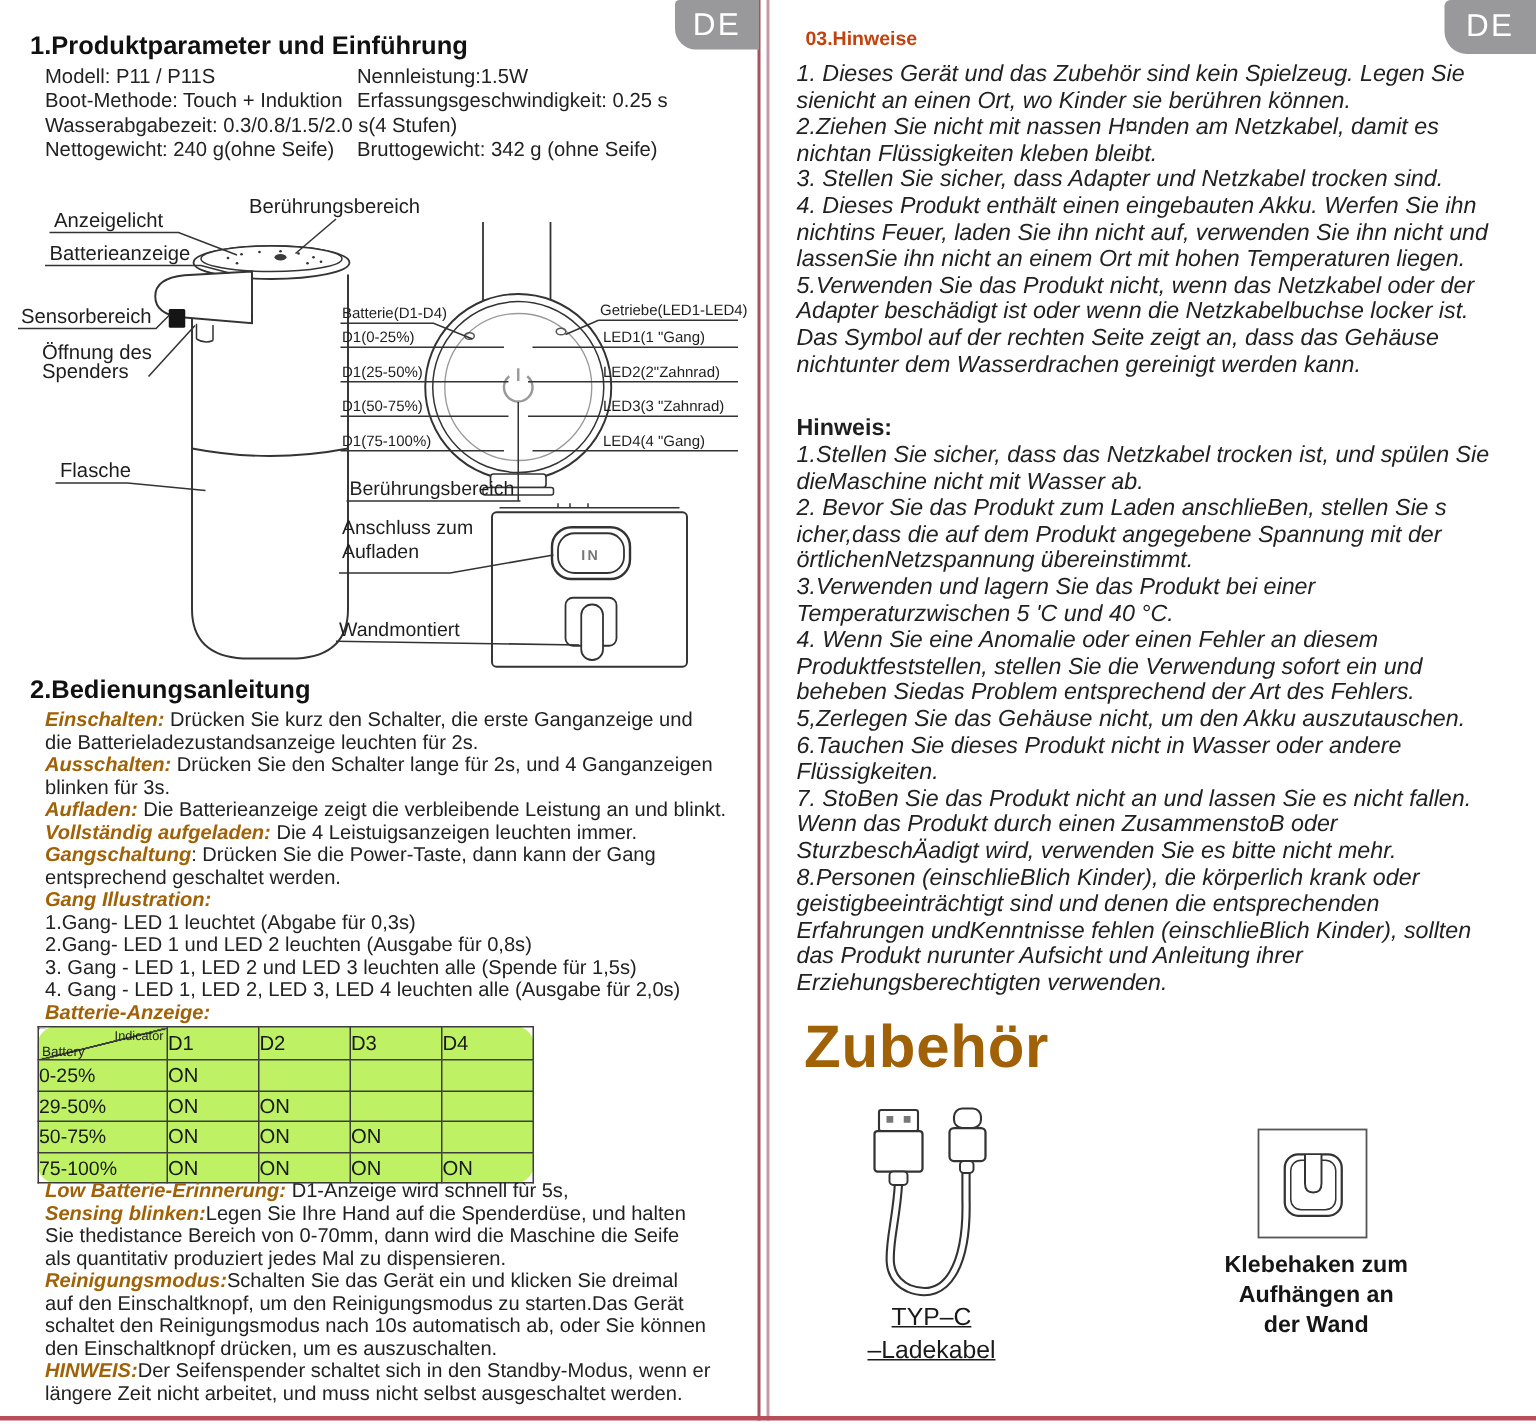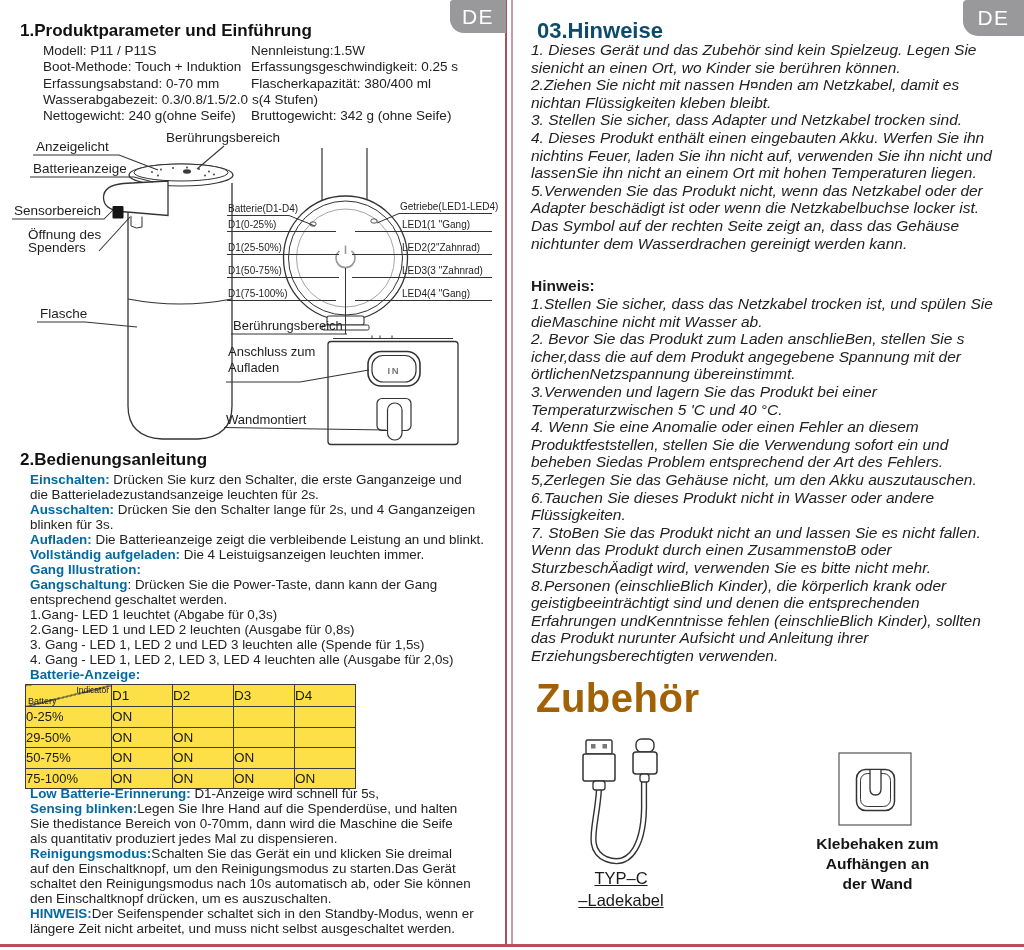--- a/index.html
+++ b/index.html
@@ -4,39 +4,39 @@
 <style>
   html,body{margin:0;padding:0;}
   body{
     width:1024px;height:950px;background:#ffffff;position:relative;overflow:hidden;
     font-family:"Liberation Sans", sans-serif;color:#1e1e1e;
     -webkit-font-smoothing:antialiased;
   }
   .abs{position:absolute;}
   .h1{font-size:17px;font-weight:bold;color:#111;}
   .params{font-size:13.5px;line-height:16.3px;color:#222;}
-  .params .row{white-space:nowrap;margin-left:13px;}
+  .params .row{white-space:nowrap;}
   .params .a{display:inline-block;min-width:208px;}
   .body-left{font-size:13.4px;line-height:15px;width:458px;color:#222;}
   .body-left p{margin:0;white-space:pre-line;}
-  .body-left b{color:#0369a1;}
+  .body-left b{color:#a16207;font-style:italic;}
   .notes{width:450px;}
   .body-right{font-size:15.5px;line-height:17.6px;width:478px;color:#222;font-style:italic;}
   .body-right p{margin:0;white-space:pre-line;}
-  .title-right{font-size:22px;font-weight:bold;color:#0c4a6e;}
+  .title-right{font-size:13px;font-weight:bold;color:#c2410c;}
   .zub-title{font-size:40px;font-weight:700;letter-spacing:0.5px;color:#a16207;}
   .badge{background:#99989a;color:#ffffff;font-size:21px;letter-spacing:1.5px;
          text-align:center;line-height:33px;}
   .badge-left{left:450px;top:0;width:56px;height:33px;border-radius:3px 0 0 14px;z-index:5;}
   .badge-right{left:963px;top:0;width:61px;height:36px;border-radius:4px 0 0 15px;line-height:36px;z-index:5;}
   .divider-dark{left:504.5px;top:0;width:2.6px;height:947px;background:#a3545f;}
   .divider-light{left:511.4px;top:0;width:1.8px;height:947px;background:#c79ba5;}
   .bottom-rule{left:0;top:944px;width:1024px;height:2.6px;background:#b84e5a;}
   
-  table.batt{border-collapse:collapse;font-size:13.5px;color:#1a1a1a;background:#fde047;}
+  table.batt{border-collapse:collapse;font-size:13.5px;color:#1a1a1a;background:#bef264;border-radius:13px;}
   table.batt td,table.batt th{border:1.3px solid #3c3c3c;padding:0;font-weight:normal;}
   table.batt th{height:21px;}
   table.batt td{height:19.5px;}
   td.lab{width:85px;padding-left:6px;font-size:13px;text-align:left;}
   td.on{width:60px;padding-left:15px;text-align:left;}
   th.dcol{width:60px;text-align:left;}
   th.corner{width:85px;position:relative;
     background-image:linear-gradient(to bottom right,transparent calc(50% - 0.7px),#3c3c3c calc(50% - 0.7px),#3c3c3c calc(50% + 0.7px),transparent calc(50% + 0.7px));}
   th.corner .ind{position:absolute;top:0px;right:2px;font-size:8.5px;}
   th.corner .bat{position:absolute;bottom:0px;left:2px;font-size:9px;}
@@ -57,21 +57,20 @@
   <div class="abs divider-light"></div>
   <div class="abs bottom-rule"></div>
   <div class="abs badge badge-left">DE</div>
   <div class="abs badge badge-right">DE</div>
 
   <div class="abs h1" style="left:20px;top:21px;">1.Produktparameter und Einführung</div>
 
   <div class="abs params" style="left:30px;top:43px;">
     <div class="row"><span class="a">Modell: P11 / P11S</span><span>Nennleistung:1.5W</span></div>
     <div class="row"><span class="a">Boot-Methode: Touch + Induktion</span><span>Erfassungsgeschwindigkeit: 0.25 s</span></div>
-    <div class="row"><span class="a">Erfassungsabstand: 0-70 mm</span><span>Flascherkapazität: 380/400 ml</span></div>
     <div class="row"><span class="a">Wasserabgabezeit: 0.3/0.8/1.5/2.0 s(4 Stufen)</span><span></span></div>
     <div class="row"><span class="a">Nettogewicht: 240 g(ohne Seife)</span><span>Bruttogewicht: 342 g (ohne Seife)</span></div>
   </div>
 
   <svg class="abs" style="left:0;top:124px;" width="515" height="330" viewBox="0 124 515 330">
     <g stroke="#333" stroke-width="1.2" fill="none">
 
       <path d="M128,183 L128,406 Q128,437 162,439 L198,439 Q232,437 232,406 L232,183" fill="#ffffff" stroke-width="1.3"></path>
       <path d="M128,299 Q180,309 232,299"></path>
 
@@ -176,23 +175,23 @@
 
   <div class="abs h1" style="left:20px;top:450px;">2.Bedienungsanleitung</div>
 
   <div class="abs body-left" style="left:30px;top:472px;">
     <p><b>Einschalten:</b><span> Drücken Sie kurz den Schalter, die erste Ganganzeige und
 die Batterieladezustandsanzeige leuchten für 2s.</span></p>
     <p><b>Ausschalten:</b><span> Drücken Sie den Schalter lange für 2s, und 4 Ganganzeigen
 blinken für 3s.</span></p>
     <p><b>Aufladen:</b><span> Die Batterieanzeige zeigt die verbleibende Leistung an und blinkt.</span></p>
     <p><b>Vollständig aufgeladen:</b><span> Die 4 Leistuigsanzeigen leuchten immer.</span></p>
-    <p><b>Gang Illustration:</b></p>
     <p><b>Gangschaltung</b><span>: Drücken Sie die Power-Taste, dann kann der Gang
 entsprechend geschaltet werden.</span></p>
+    <p><b>Gang Illustration:</b></p>
     <p>1.Gang- LED 1 leuchtet (Abgabe für 0,3s)</p>
     <p>2.Gang- LED 1 und LED 2 leuchten (Ausgabe für 0,8s)</p>
     <p>3. Gang - LED 1, LED 2 und LED 3 leuchten alle (Spende für 1,5s)</p>
     <p>4. Gang - LED 1, LED 2, LED 3, LED 4 leuchten alle (Ausgabe für 2,0s)</p>
     <p><b>Batterie-Anzeige:</b></p>
   </div>
 
   <table class="abs batt" style="left:25px;top:684px;">
     <tbody>
         <tr>

